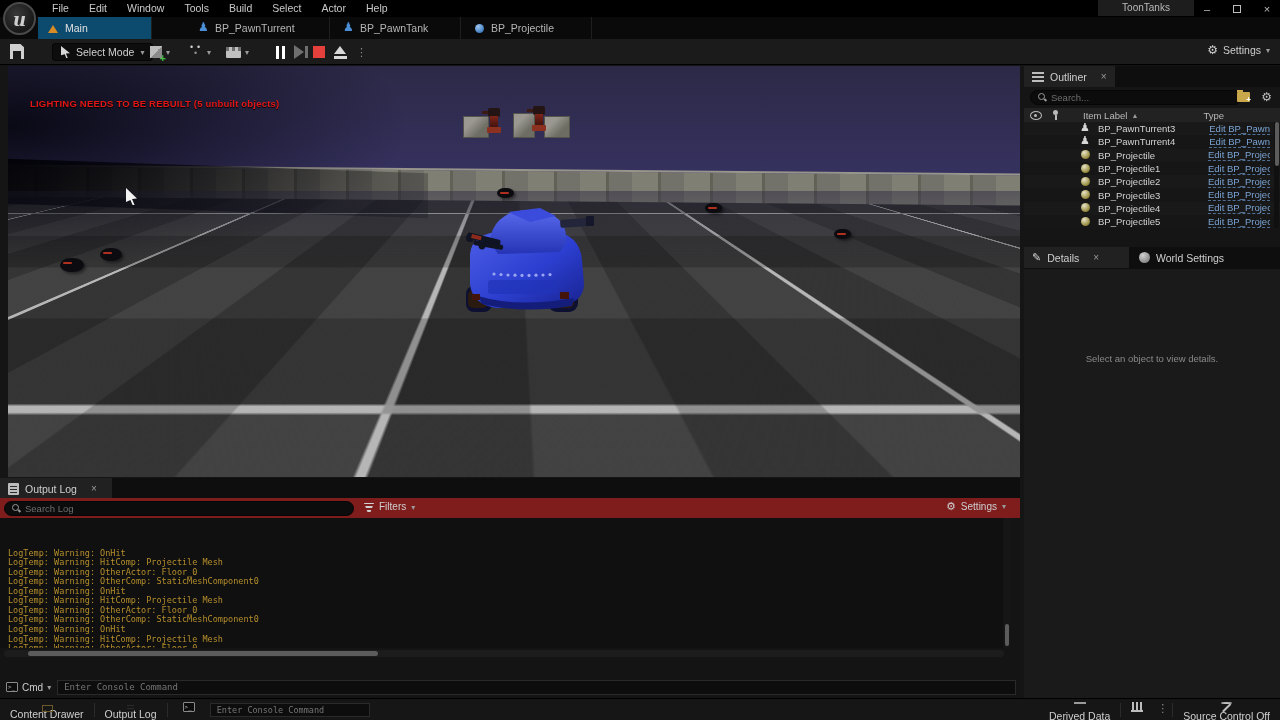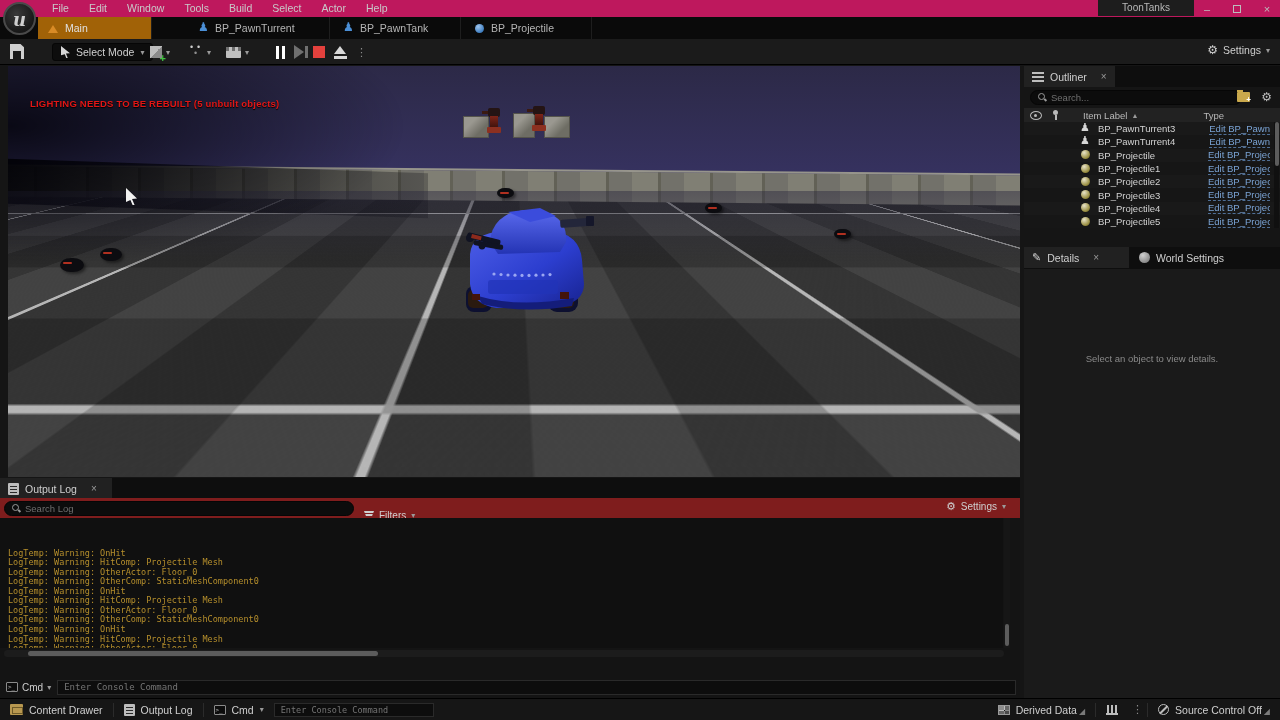--- a/index.html
+++ b/index.html
@@ -1,38 +1,38 @@
 <!DOCTYPE html>
 <html><head>
 <meta charset="utf-8">
 <style>
   * { margin:0; padding:0; box-sizing:border-box; }
   html,body { width:1280px; height:720px; background:#0a0a0a; overflow:hidden;
     font-family:"Liberation Sans", sans-serif; }
   .screen { position:absolute; width:1280px; height:720px; background:#151515; }
 
   
-  .titlebar { position:absolute; left:0; top:0; width:1280px; height:17px; background:#be185d; }
+  .titlebar { position:absolute; left:0; top:0; width:1280px; height:17px; background:#000000; }
   .logo { position:absolute; left:3px; top:2px; width:33px; height:33px; border-radius:50%;
     background:radial-gradient(circle at 40% 35%, #3a3a3a, #181818 70%); border:2px solid #4a4a4a;
     color:#cfcfcf; font-family:"DejaVu Serif", serif; font-style:italic; font-weight:bold;
     font-size:18px; text-align:center; line-height:31px; z-index:50; }
   .menus { position:absolute; left:44px; top:0; height:17px; display:flex; align-items:center; gap:4px; }
   .menu-item { color:#c9c9c9; font-size:10.5px; padding:0 8px; line-height:17px; }
   .wintitle { position:absolute; left:1098px; top:0; width:96px; height:16px; background:#1d1d1d;
     color:#b9b9b9; font-size:10px; text-align:center; line-height:16px; }
   .winbtns { position:absolute; right:6px; top:0; height:17px; display:flex; gap:16px; align-items:center; }
   .winbtn { color:#bdbdbd; font-size:11px; width:14px; text-align:center; }
   .btn-max { width:8px; height:8px; border:1px solid #bdbdbd; display:inline-block; }
 
   
   .tabrow { position:absolute; left:0; top:17px; width:1280px; height:22px; background:#0a0a0a; }
   .atab { position:absolute; top:0; height:22px; display:flex; align-items:center; gap:6px;
     padding:0 10px; color:#b5b5b5; font-size:10.5px; border-right:1px solid #1e1e1e; }
-  .atab.active { background:#a16207; color:#e0e0e0;text-align:right; }
+  .atab.active { background:#0c4a6e; color:#e0e0e0;text-align:right; }
   .ticon { width:11px; height:11px; display:inline-block; position:relative; flex:0 0 auto; }
   .ticon.level::before { content:""; position:absolute; left:0; top:2px; border-left:5px solid transparent;
     border-right:5px solid transparent; border-bottom:8px solid #d98b26; }
   .ticon.pawn::before { content:"\265F"; position:absolute; left:0; top:-3px; color:#4b8fd6;
     font-size:12px; font-family:"DejaVu Sans", sans-serif; }
   .ticon.orb::before { content:""; position:absolute; left:1px; top:1px; width:9px; height:9px;
     border-radius:50%; background:radial-gradient(circle at 35% 30%, #9fc4ec, #3f7fc2 70%); }
 
   
   .toolbar { position:absolute; left:0; top:39px; width:1280px; height:26px; background:#1b1b1b;
@@ -162,21 +162,21 @@
   
   .outputlog { position:absolute; left:0; top:478px; width:1020px; height:220px; background:#141414; }
   .log-tabbar { position:relative; width:1020px; height:20px; background:#0e0e0e; }
   .log-icon { width:11px; height:12px; background:#bdbdbd; position:relative; border-radius:1px; }
   .log-icon::before { content:""; position:absolute; left:2px; top:3px; width:7px; height:1.5px; background:#2a2a2a;
     box-shadow:0 3px 0 #2a2a2a, 0 6px 0 #2a2a2a; }
   .log-toolbar { position:relative; width:1020px; height:20px; background:#7f1d1d; }
   .log-search { position:absolute; left:4px; top:2.5px; width:350px; height:15px; background:#0c0c0c;
     border:1px solid #060606; border-radius:8px; color:#6f6f6f; font-size:9.5px; display:flex;
     align-items:center; gap:5px; padding:0 7px; }
-  .filters { position:absolute; left:364px; top:3px; display:flex; align-items:center; gap:5px; color:#cfcfcf; font-size:10px;margin-top:9px; }
+  .filters { position:absolute; left:364px; top:3px; display:flex; align-items:flex-end; gap:5px; color:#cfcfcf; font-size:10px; }
   .filtericon { width:10px; height:9px; background:
     linear-gradient(#cfcfcf 0 1.5px, transparent 1.5px 3.5px, #cfcfcf 3.5px 5px, transparent 5px 7px, #cfcfcf 7px 8.5px);
     clip-path:polygon(0 0, 100% 0, 65% 100%, 35% 100%); }
   .log-settings { position:absolute; right:14px; top:3px; display:flex; align-items:center; gap:5px; color:#cfcfcf; font-size:10px; }
   .log-body { position:absolute; left:0; top:40px; width:1003px; height:130px; background:#101010;
     font-family:"DejaVu Sans Mono", monospace; font-size:8.5px; line-height:9.55px; color:#b68f2c;
     padding:2px 0 0 8px; overflow:hidden; white-space:pre; }
   .log-vscroll { position:absolute; right:10px; top:40px; width:6px; height:130px; background:#161616; }
   .log-vthumb { position:absolute; left:1px; bottom:2px; width:4px; height:22px; background:#5c5c5c; border-radius:2px; }
   .log-hscroll { position:absolute; left:4px; top:172px; width:1000px; height:7px; background:#1c1c1c; border-radius:4px; }
@@ -184,21 +184,21 @@
   .cmdrow { position:absolute; left:0; top:199px; width:1020px; height:20px; background:#141414; display:flex; align-items:center; }
   .cmdlabel { display:flex; align-items:center; gap:4px; color:#cfcfcf; font-size:10px; padding:0 6px; }
   .terminal-icon { width:12px; height:10px; background:#0c0c0c; border:1px solid #8a8a8a; border-radius:1px;
     color:#bdbdbd; font-size:6px; line-height:8px; padding-left:1px; font-family:"DejaVu Sans Mono", monospace; }
   .console-input { flex:1; margin-right:4px; height:15px; background:#0d0d0d; border:1px solid #2a2a2a;
     color:#5d5d5d; font-family:"DejaVu Sans Mono", monospace; font-size:9px; padding:0 6px; }
 
   
   .statusbar { position:absolute; left:0; top:698px; width:1280px; height:22px; background:#161616;
     border-top:1px solid #000; display:flex; align-items:center; }
-  .sb-item { display:flex; align-items:center; gap:6px; color:#cfcfcf; font-size:10.5px; padding:0 10px; height:16px; }
+  .sb-item { display:flex; align-items:center; gap:6px; color:#cfcfcf; font-size:10.5px; padding:0 10px; height:16px;flex-direction:column; }
   .sb-sep { width:1px; height:14px; background:#2b2b2b; }
   .drawer-icon { width:13px; height:11px; background:#b89850; border-radius:1px; position:relative; }
   .drawer-icon::before { content:""; position:absolute; left:2px; top:3px; width:9px; height:5px; border:1px solid #6e5a28; }
   .sb-input { width:160px; height:14px; background:#0d0d0d; border:1px solid #2a2a2a; color:#5d5d5d;
     font-family:"DejaVu Sans Mono", monospace; font-size:8.5px; padding:0 6px; }
   .sb-right { margin-left:auto; display:flex; align-items:center; height:22px; }
   .dd-icon { width:12px; height:10px; background:
       linear-gradient(90deg, #bdbdbd 0 5px, transparent 5px 6px, #8a8a8a 6px 12px),
       linear-gradient(#bdbdbd 0 4px, transparent 4px 5px, #8a8a8a 5px 10px); background-blend-mode:multiply; border:1px solid #9a9a9a; }
   .chart-icon { width:12px; height:10px; background:

